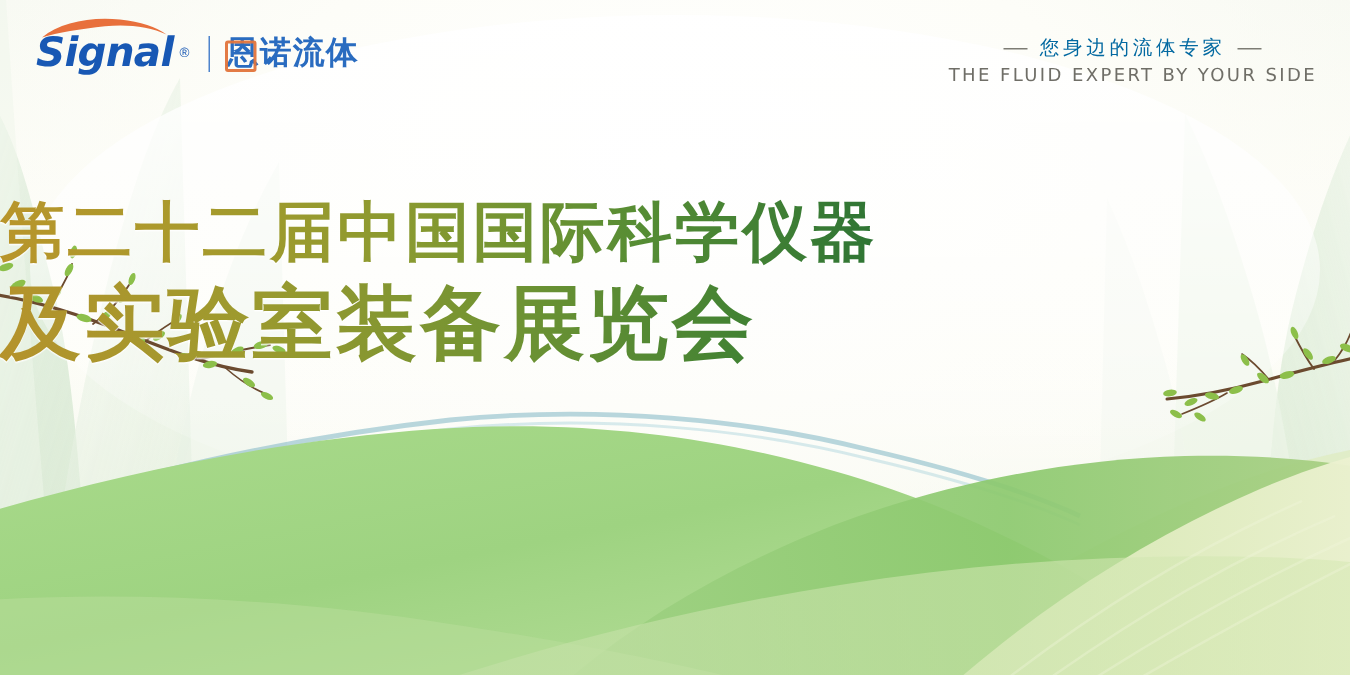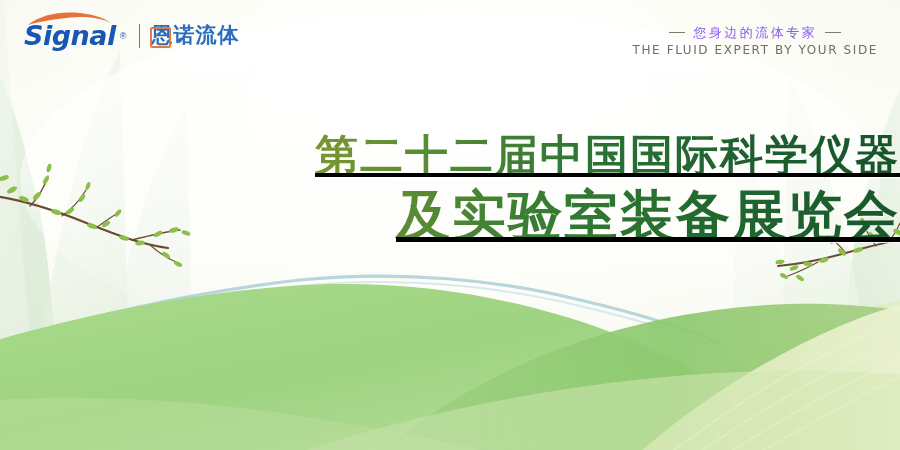--- a/index.html
+++ b/index.html
@@ -108,21 +108,21 @@
     color: #6a6a63;
   }
   .tagline-cn {
     display: flex;
     align-items: center;
     justify-content: center;
     gap: 8px;
     font-family: "DejaVu Sans", sans-serif;
     font-size: 13px;
     letter-spacing: 2.5px;
-    color: #8b5cf6;
+    color: #0369a1;
     line-height: 1;
   }
   .tag-rule {
     display: inline-block;
     width: 16px;
     height: 1px;
     background: #7d7c74;
   }
   .tagline-en {
     margin-top: 5px;
@@ -133,23 +133,22 @@
     color: #6f6e67;
     line-height: 1;
   }
 
   
   .title-block {
     position: absolute;
     top: 128px;
     left: 0;
     right: 0;
-    text-align: right;
+    text-align: left;
     z-index: 30;
-    text-decoration: underline;
   }
   .title-line {
     font-family: "DejaVu Sans", sans-serif;
     font-weight: bold;
     font-size: 43px;
     letter-spacing: 2px;
     line-height: 1.26;
     background-image: linear-gradient(90deg,
         #b8952b 0%,
         #a99a2c 14%,

